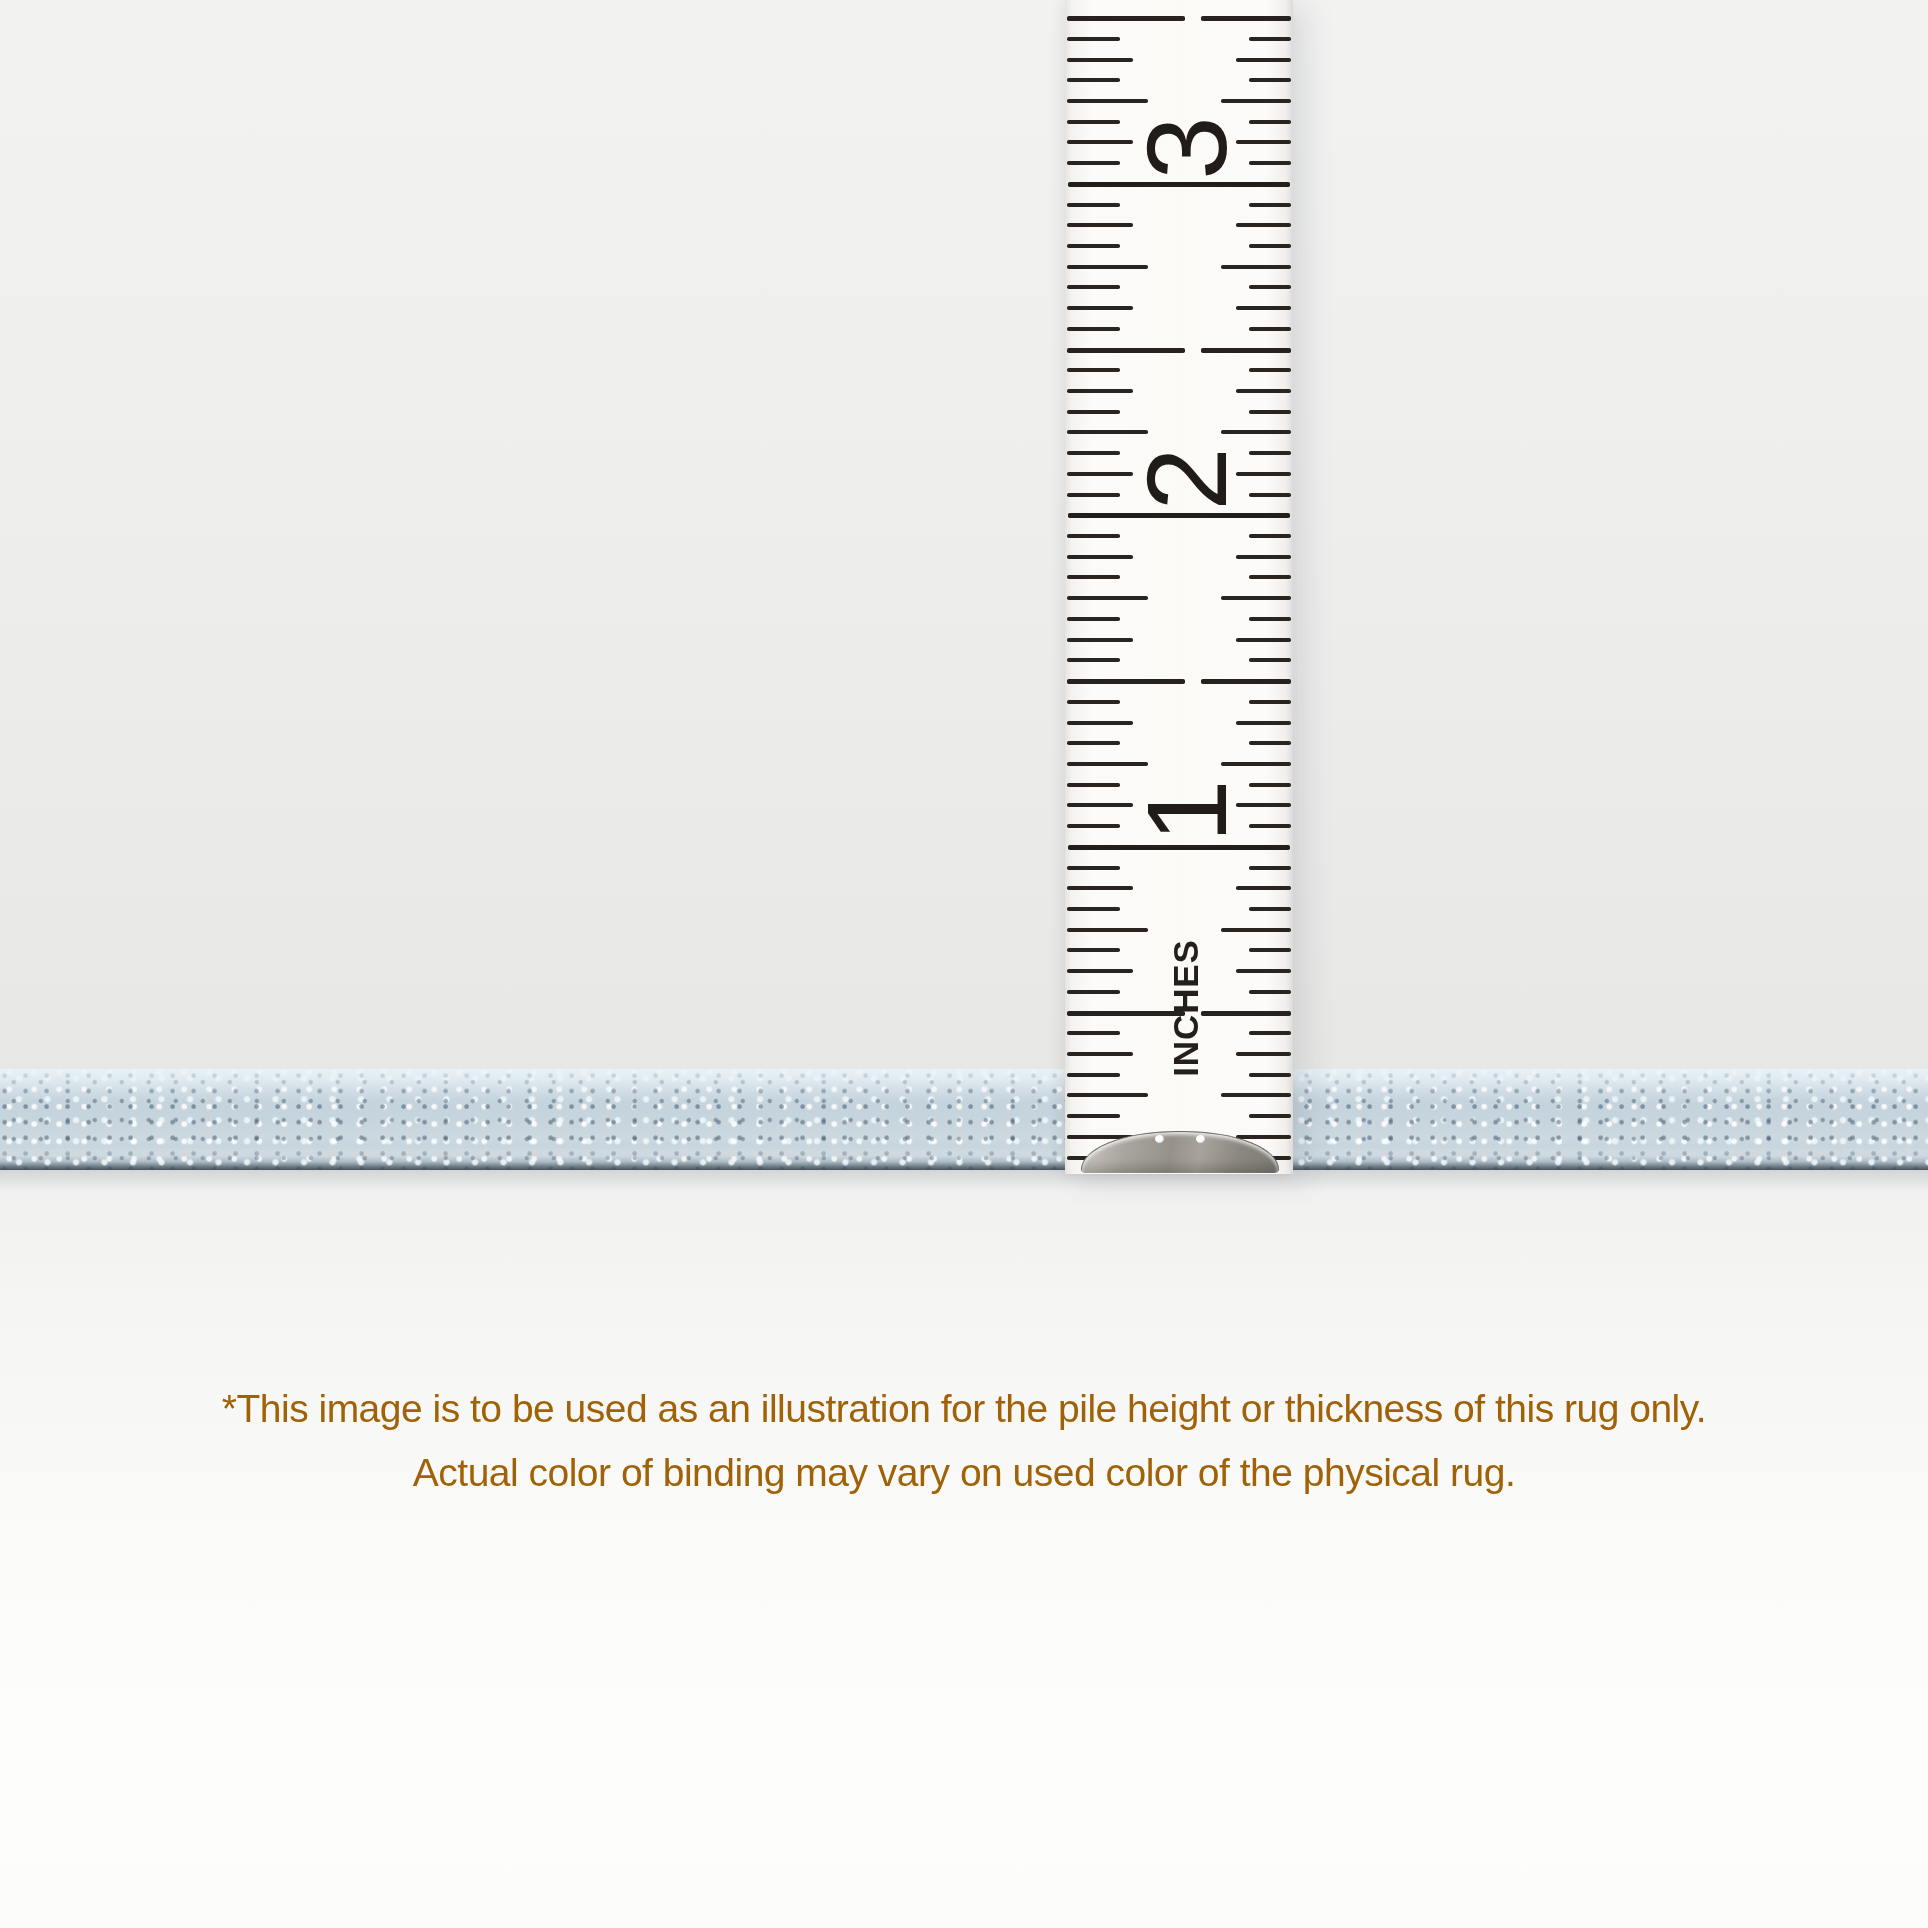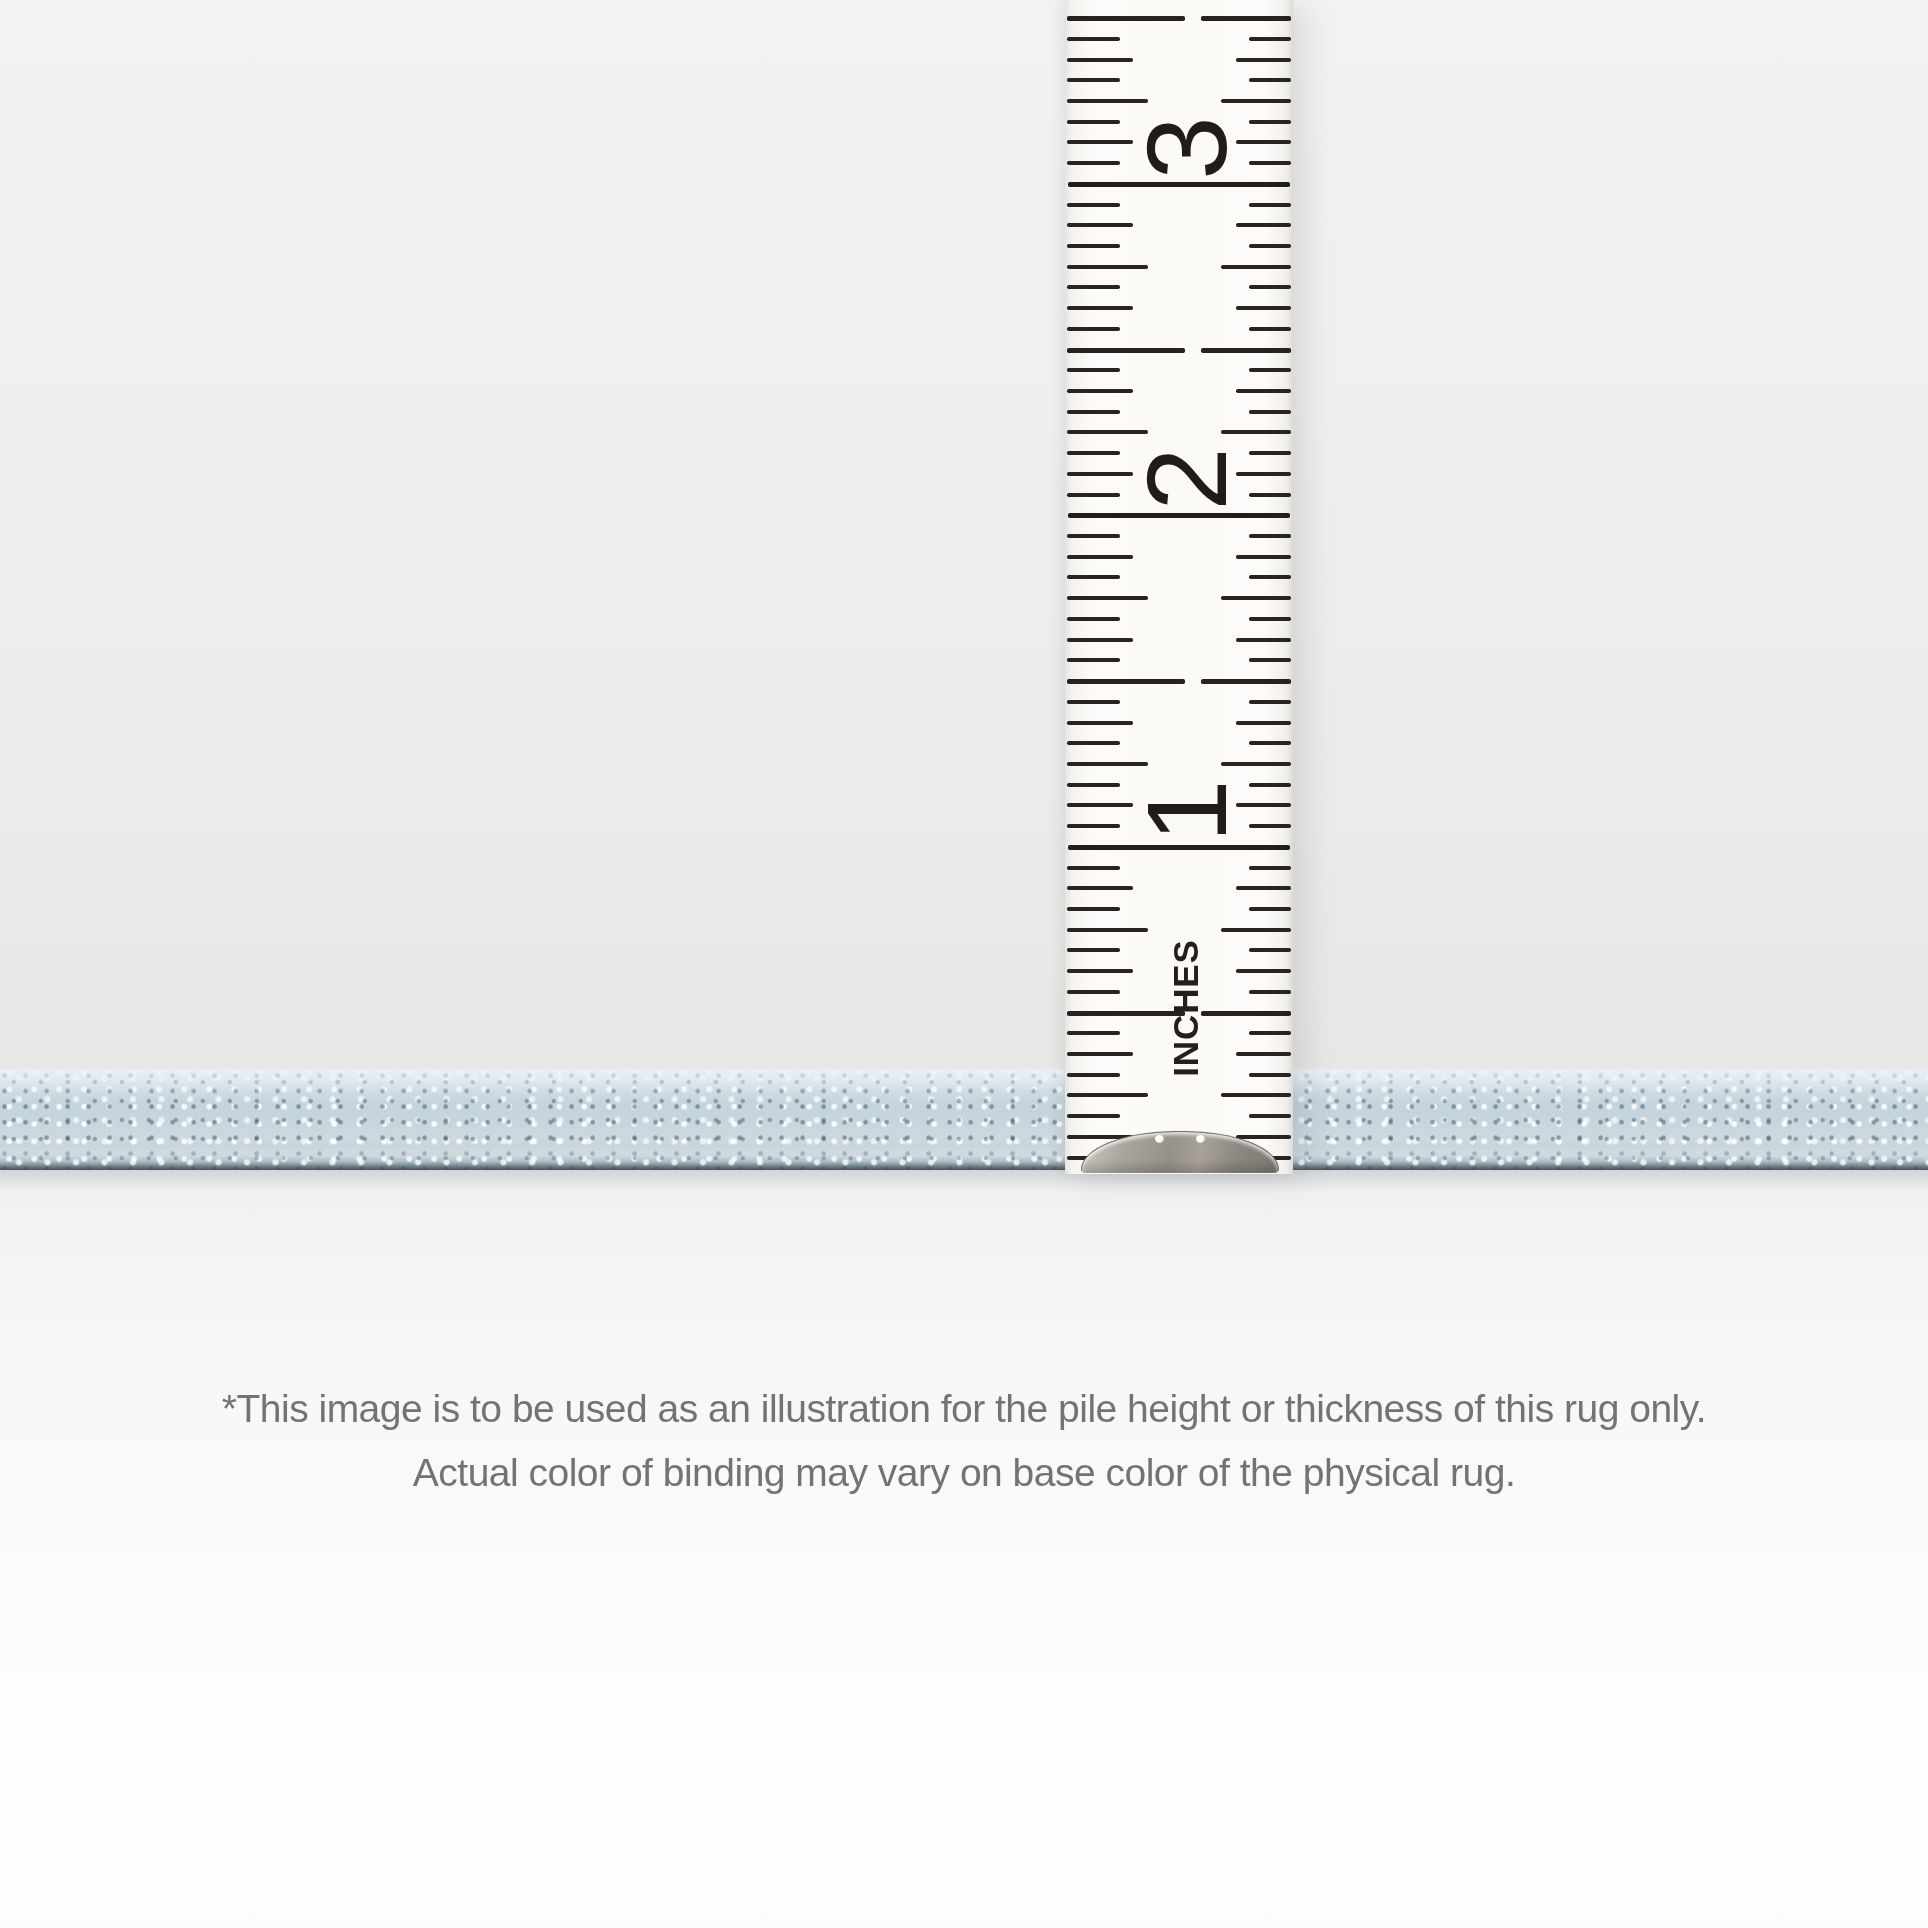--- a/index.html
+++ b/index.html
@@ -70,21 +70,21 @@
   .rivet{
     position:absolute;width:9.2px;height:8.3px;border-radius:50%;top:2.8px;
     background:radial-gradient(circle at 40% 35%,#ffffff 45%,#dad7d1 72%,#a5a29b 100%);
   }
   .rivet.r1{left:73px}
   .rivet.r2{left:114px}
   
   .caption{
     position:absolute;left:0;top:1377px;width:100%;z-index:4;
     text-align:center;font-size:39px;line-height:64px;
-    letter-spacing:-0.5px;color:#737373;
+    letter-spacing:-0.5px;color:#a16207;
   }
 </style>
 </head>
 <body>
 
 <div class="scene">
   <div class="wall"></div>
   <div class="rug"></div>
   <div class="floor"></div>
 
@@ -207,16 +207,16 @@
       </div>
     <div class="unit-label">INCHES</div>
     <div class="metal-cap">
       <span class="rivet r1"></span>
       <span class="rivet r2"></span>
     </div>
   </div>
 
   <div class="caption">
     <div>*This image is to be used as an illustration for the pile height or thickness of this rug only.</div>
-    <div>Actual color of binding may vary on base color of the physical rug.</div>
+    <div>Actual color of binding may vary on used color of the physical rug.</div>
   </div>
 </div>
 
 
 </body></html>

